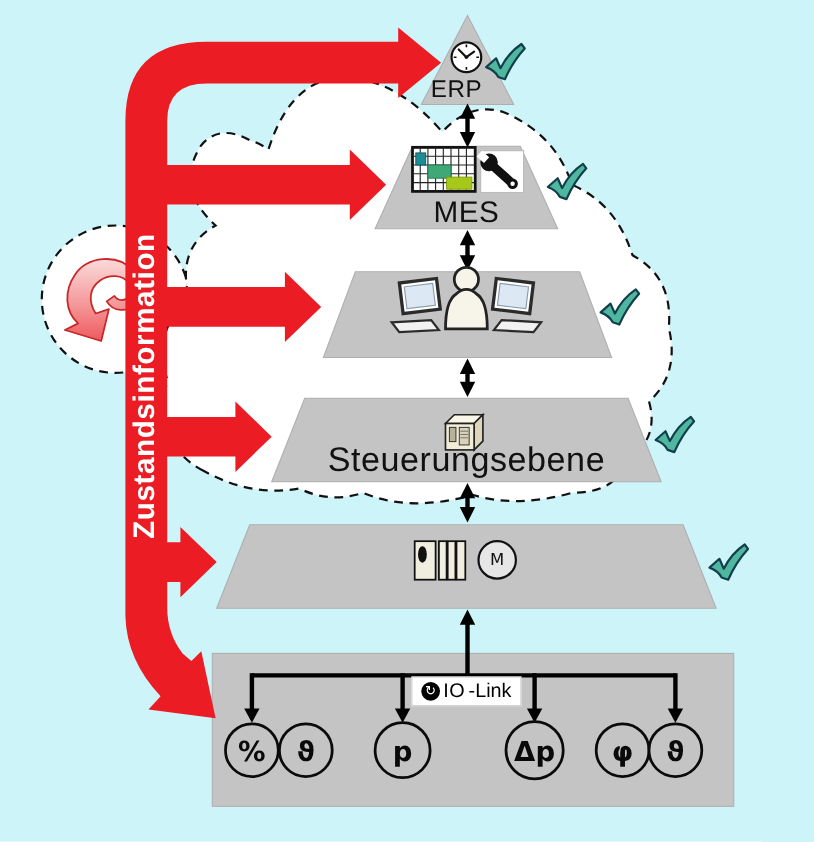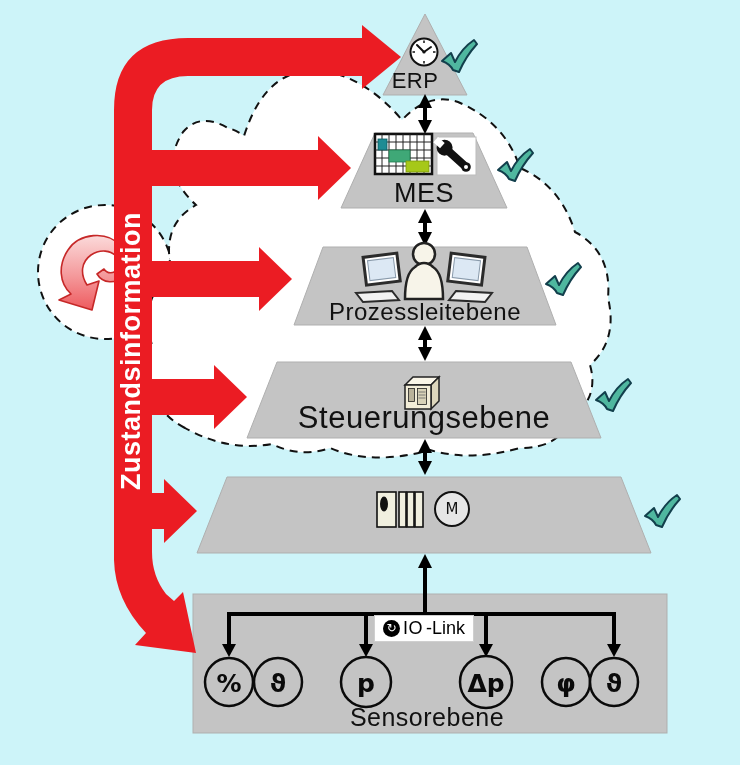--- a/index.html
+++ b/index.html
@@ -195,23 +195,21 @@
       <rect x="415" y="492" width="8" height="35" fill="#F0EFDF"></rect>
     </g>
 
     <circle cx="452" cy="509" r="17" fill="#E6E6E6" stroke="#111" stroke-width="2"></circle>
   </svg>
 
   <div class="flow-label">Zustandsinformation</div>
 
   <div class="lvl-label" style="left:415px;top:68px;font-size:22px;">ERP</div>
   <div class="lvl-label" style="left:424px;top:178px;font-size:27px;">MES</div>
-  <div class="lvl-label" style="left:425px;top:298px;font-size:24px;">Prozessleitebene</div>
   <div class="lvl-label" style="left:424px;top:400px;font-size:31px;">Steuerungsebene</div>
-  <div class="lvl-label" style="left:427px;top:703px;font-size:25px;">Sensorebene</div>
 
   <div class="motor-label">M</div>
 
   <div class="io-badge">
     <span class="io-logo">↻</span>
     <span class="io-bold">IO</span>
     <span>-Link</span>
   </div>
 
   <div class="sensor-sym" style="left:229px;top:683px;">%</div>

